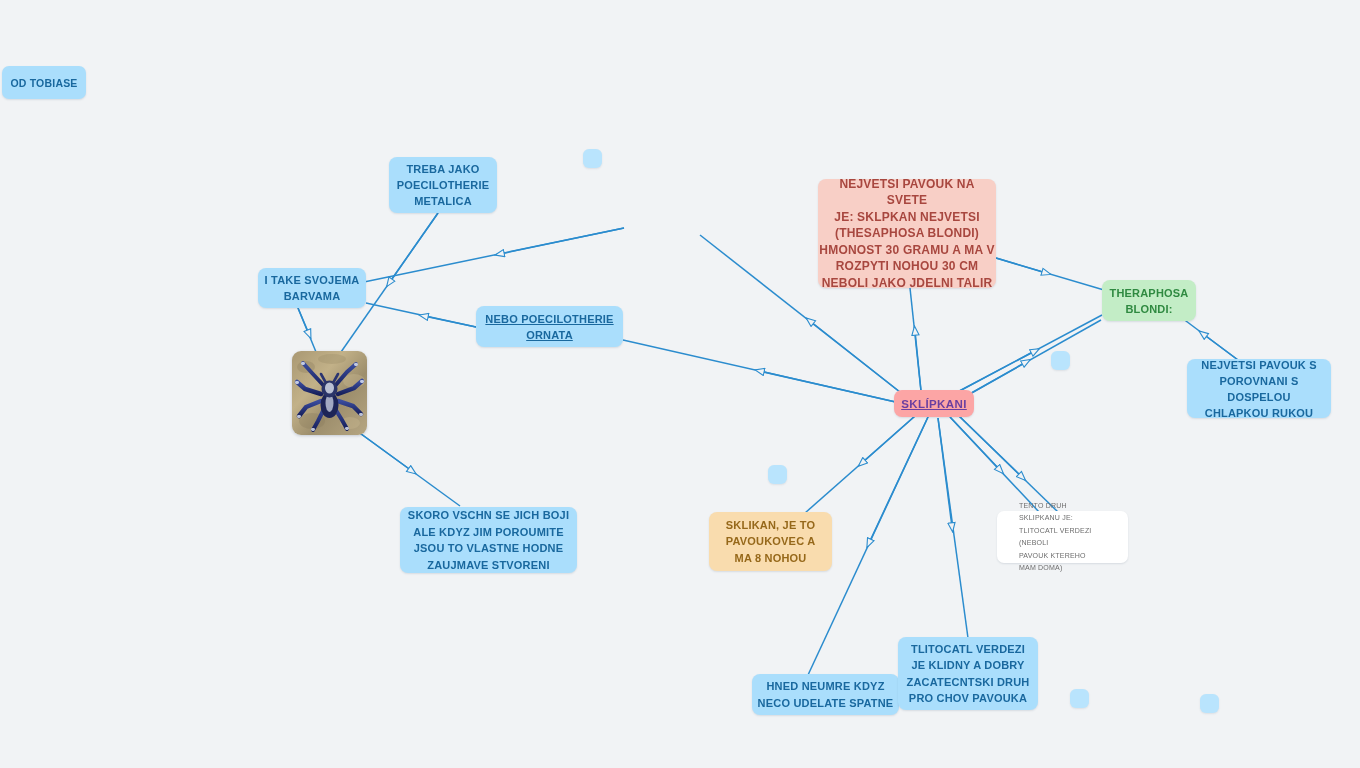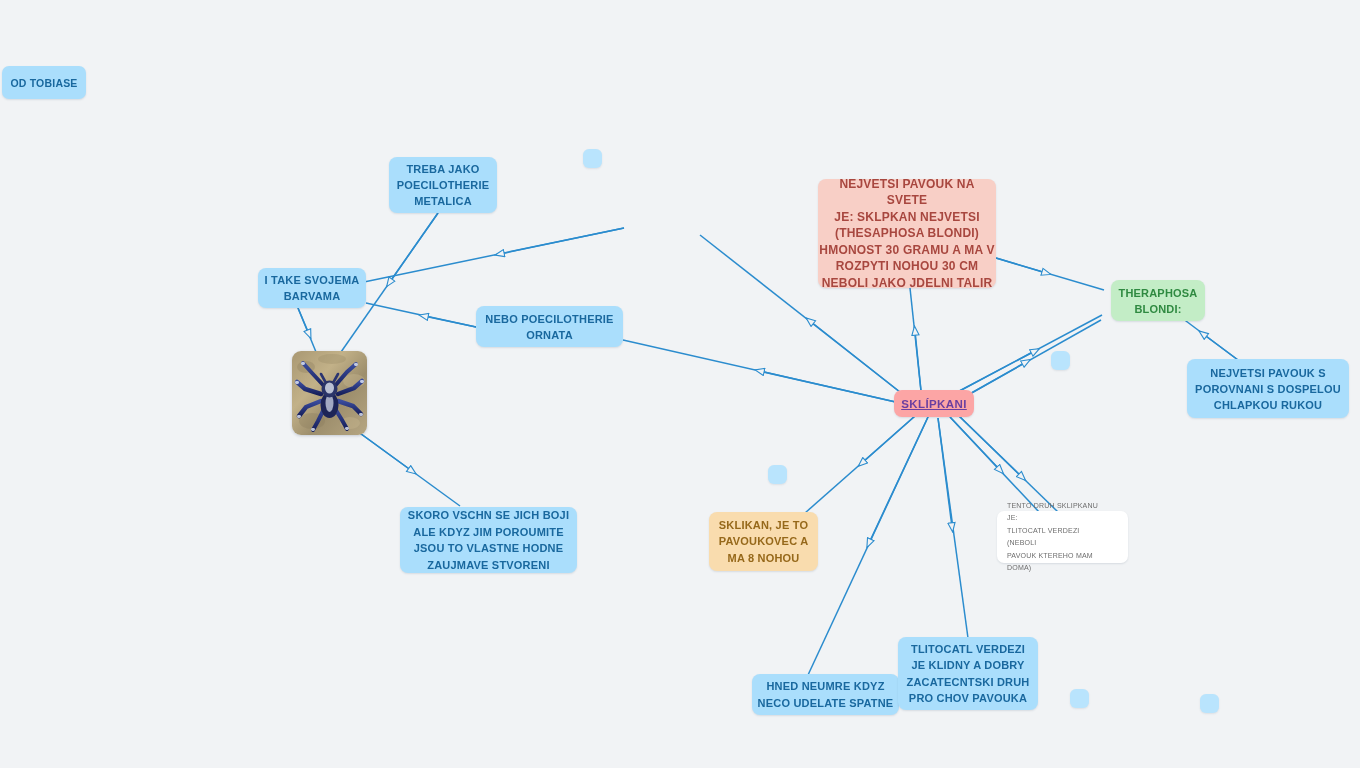--- a/index.html
+++ b/index.html
@@ -188,63 +188,63 @@
 POECILOTHERIE
 METALICA</span>
   </div>
 
 
   <div class="node n-blue" style="left:258px; top:268px; width:108px; height:40px; font-size:11px; line-height:16px;">
     <span class="txt">I TAKE SVOJEMA
 BARVAMA</span>
   </div>
 
-  <div class="node n-blue" style="left:476px; top:306px; width:147px; height:41px; font-size:11px; line-height:16px;">
+  <div class="node n-blue" style="left:476px; top:306px; width:147px; height:41px; font-size:11px; line-height:16px;text-decoration:underline;">
     <span class="txt">NEBO POECILOTHERIE
 ORNATA</span>
   </div>
 
   <div class="node n-pink" style="left:818px; top:179px; width:178px; height:109px; font-size:12px; line-height:16.5px;text-align:center;">
     <span class="txt">NEJVETSI PAVOUK NA SVETE
 JE: SKLPKAN NEJVETSI
 (THESAPHOSA BLONDI)
 HMONOST 30 GRAMU A MA V
 ROZPYTI NOHOU 30 CM
 NEBOLI JAKO JDELNI TALIR</span>
   </div>
 
-  <div class="node n-green" style="left:1102px; top:280px; width:94px; height:41px; font-size:11px; line-height:16px;margin-left:9px;">
+  <div class="node n-green" style="left:1102px; top:280px; width:94px; height:41px; font-size:11px; line-height:16px;">
     <span class="txt">THERAPHOSA
 BLONDI:</span>
   </div>
 
-  <div class="node n-blue" style="left:1187px; top:359px; width:162px; height:59px; font-size:11px; line-height:16px;">
+  <div class="node n-blue" style="left:1187px; top:359px; width:144px; height:59px; font-size:11px; line-height:16px;">
     <span class="txt">NEJVETSI PAVOUK S
 POROVNANI S DOSPELOU
 CHLAPKOU RUKOU</span>
   </div>
 
   <div class="node n-purple" style="left:894px; top:390px; width:80px; height:27px; font-size:11.5px; letter-spacing:0.4px;">
     <span class="txt">SKLÍPKANI</span>
   </div>
 
   <div class="node n-blue" style="left:400px; top:507px; width:177px; height:66px; font-size:11px; line-height:16.5px;">
     <span class="txt">SKORO VSCHN SE JICH BOJI
 ALE KDYZ JIM POROUMITE
 JSOU TO VLASTNE HODNE
 ZAUJMAVE STVORENI</span>
   </div>
 
-  <div class="node n-orange" style="left:709px; top:512px; width:109px; height:59px; font-size:11px; line-height:16.5px;">
+  <div class="node n-orange" style="left:709px; top:512px; width:123px; height:59px; font-size:11px; line-height:16.5px;">
     <span class="txt">SKLIKAN, JE TO
 PAVOUKOVEC A
 MA 8 NOHOU</span>
   </div>
 
-  <div class="node n-white" style="left:997px; top:511px; width:131px; height:52px; font-size:8px; line-height:12.5px; padding:6px 10px;">
+  <div class="node n-white" style="left:997px; top:511px; width:131px; height:52px; font-size:8px; line-height:12.5px; padding:6px 22px;">
     <span class="txt">TENTO DRUH SKLIPKANU JE:
 TLITOCATL VERDEZI (NEBOLI
 PAVOUK KTEREHO MAM DOMA)</span>
   </div>
 
   <div class="node n-blue" style="left:752px; top:674px; width:147px; height:41px; font-size:11px; line-height:16.5px;">
     <span class="txt">HNED NEUMRE KDYZ
 NECO UDELATE SPATNE</span>
   </div>
 

